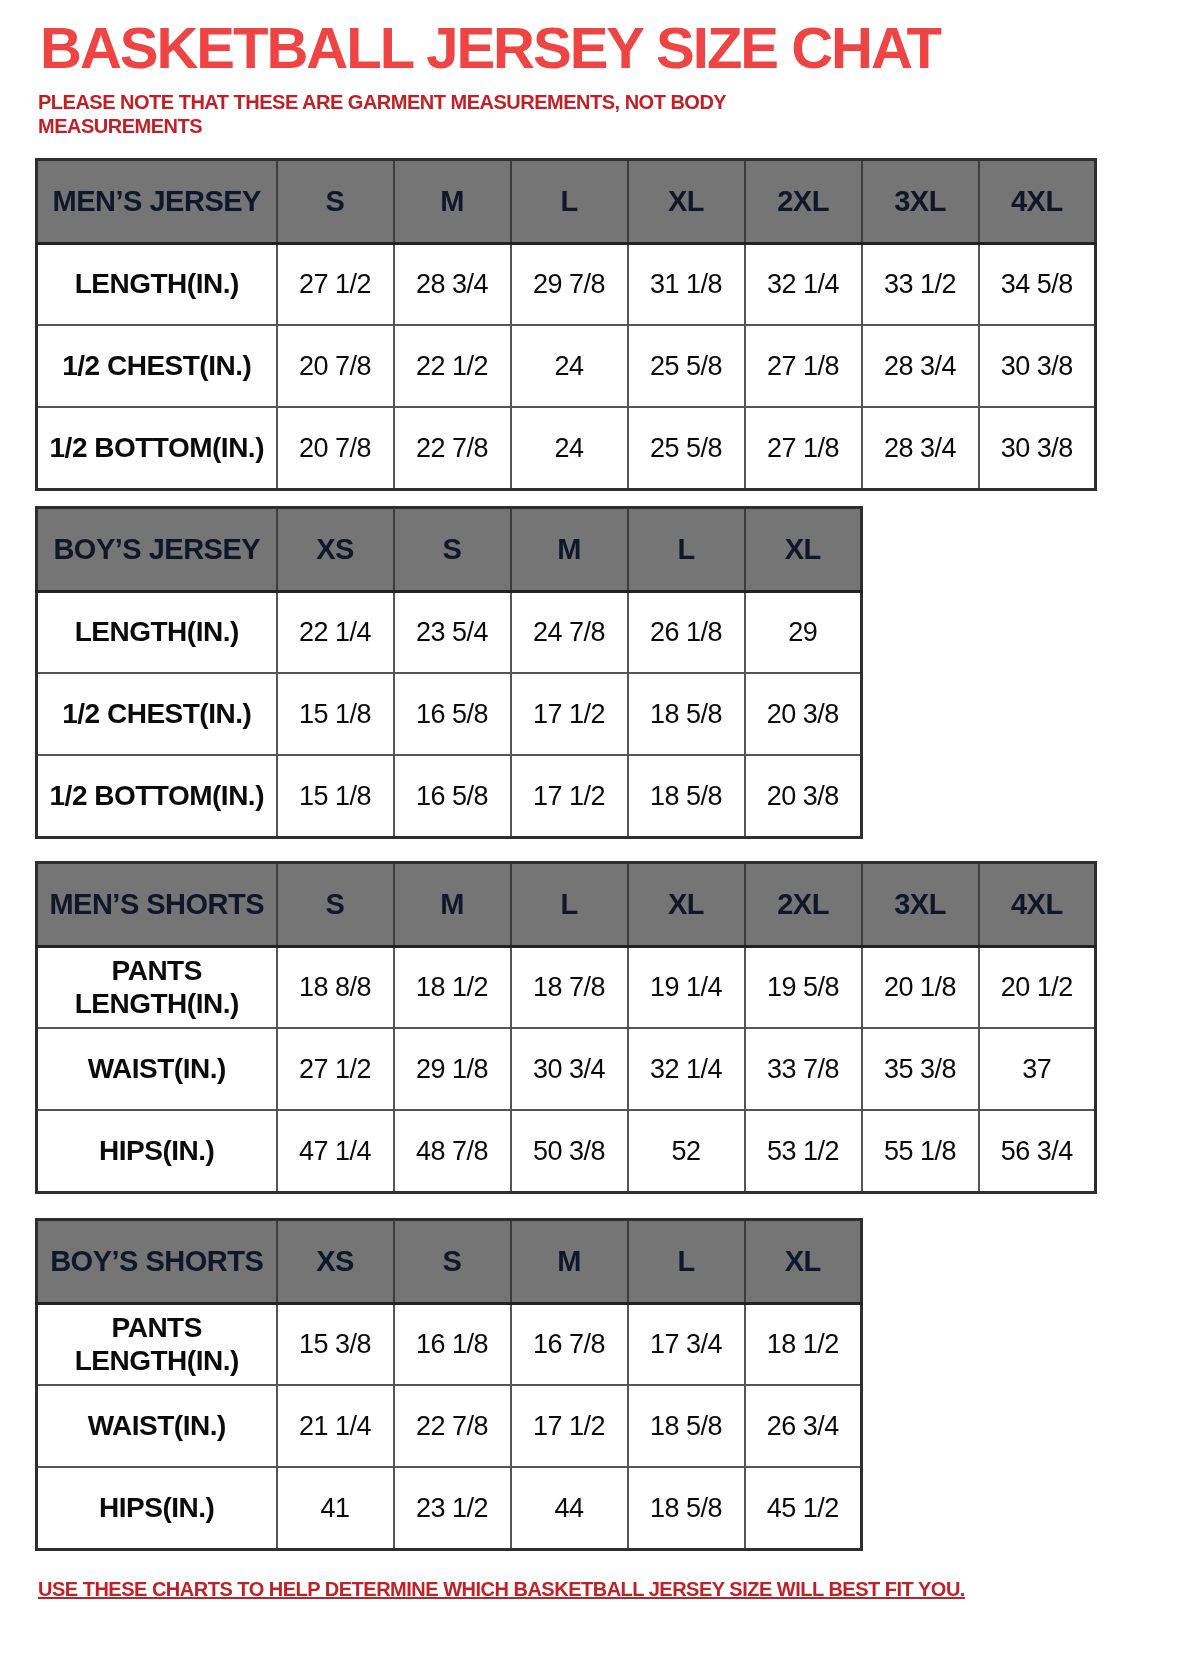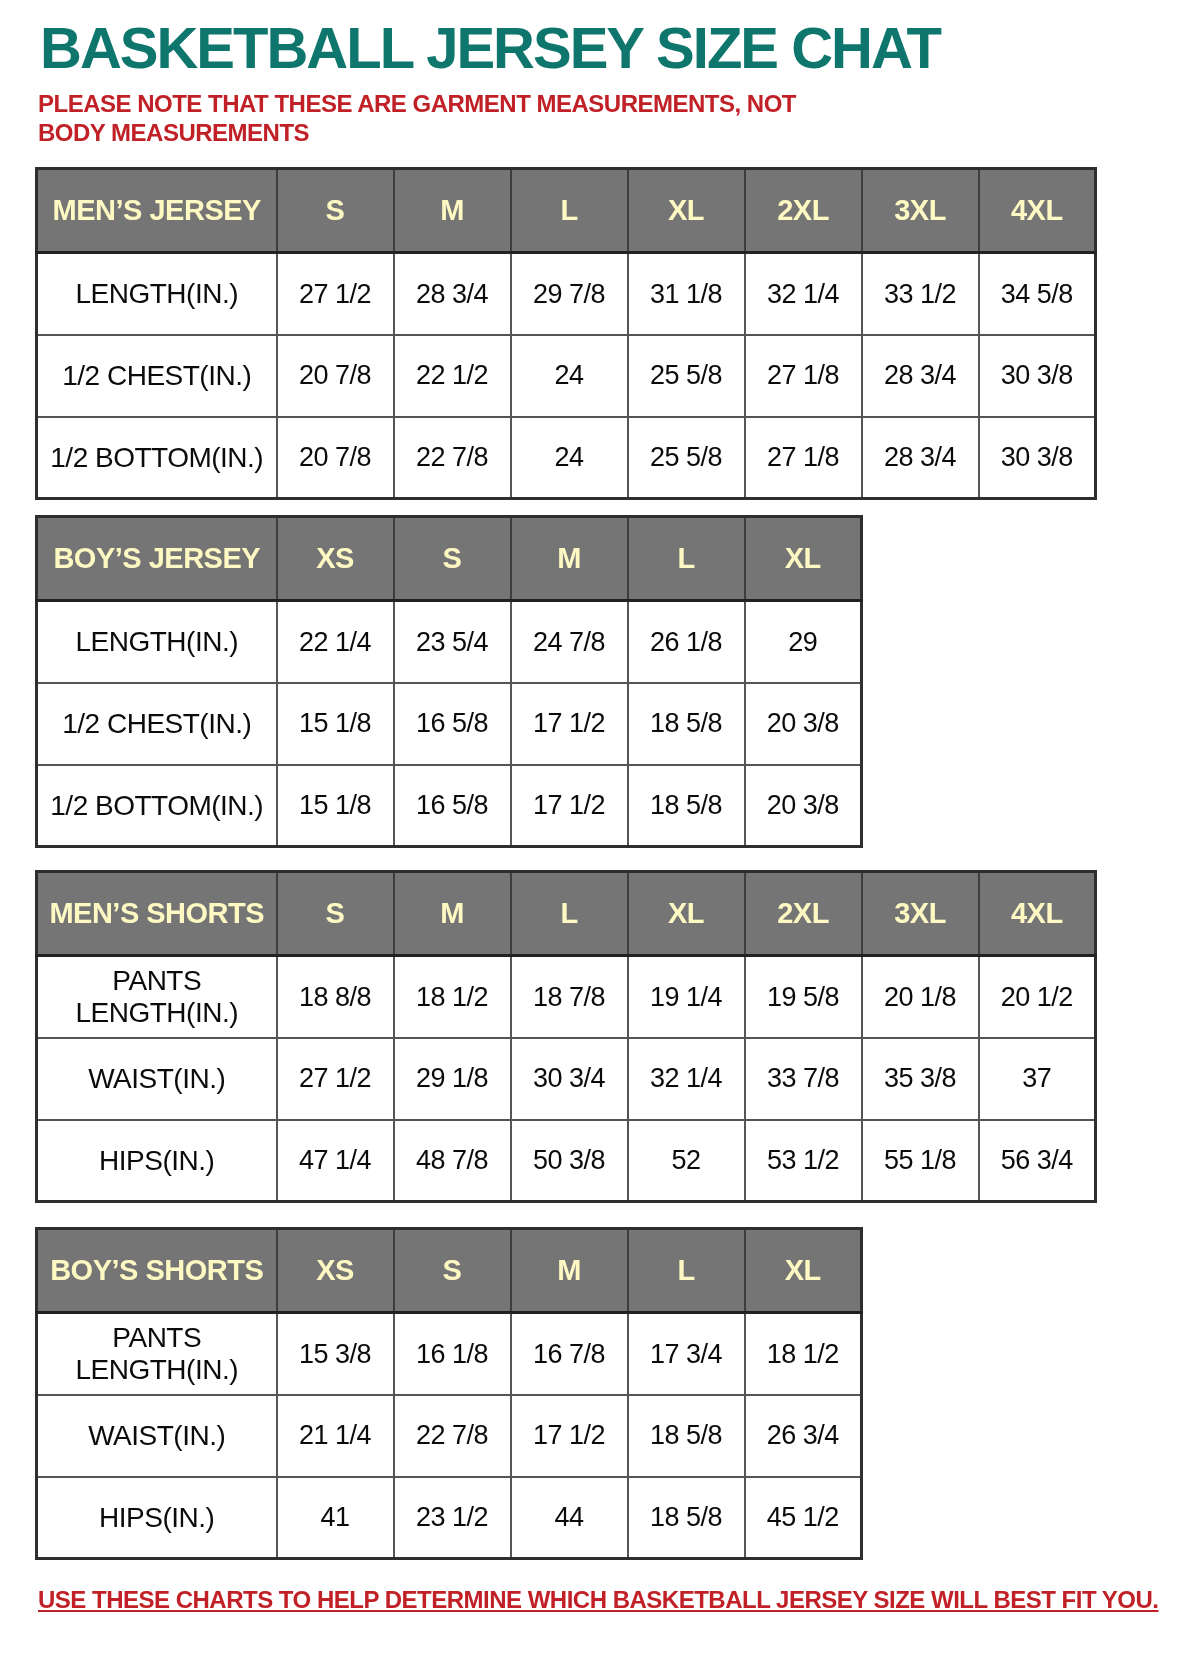--- a/index.html
+++ b/index.html
@@ -16,47 +16,47 @@
     font-family:"Liberation Sans","DejaVu Sans",sans-serif;
     color:var(--ink);
     overflow:hidden;
   }
   .page-title{
     margin:16px 0 0 40px;
     font-size:58px;
     line-height:1.1;
     font-weight:bold;
     letter-spacing:-2px;
-    color:#0f766e;
+    color:#ef4444;
     white-space:nowrap;
   }
   .note{
     color:var(--note-red);
     font-weight:bold;
-    font-size:24px;
+    font-size:20px;
     line-height:1.2;
     letter-spacing:-0.5px;
   }
   .note-top{margin:10px 0 0 38px;max-width:810px;}
   .note-bottom{margin:26px 0 0 38px;white-space:nowrap;text-decoration:underline;}
   table.size-table{
     border-collapse:collapse;
     table-layout:fixed;
     margin-left:35px;
     border:3px solid var(--border-dark);
   }
   .t1{margin-top:20px;}
   .t2{margin-top:15px;}
   .t3{margin-top:22px;border-radius:27px;}
   .t4{margin-top:24px;}
   col.label-col{width:240px;}
   col.size-col{width:117px;}
   th{
     background:var(--header-bg);
-    color:#fef9c3;
+    color:#0f172a;
     font-size:29px;
     font-weight:bold;
     height:84px;
     border:2px solid #3d3d3d;
     border-bottom:3px solid #222222;
     text-align:center;
     vertical-align:middle;
     letter-spacing:-0.5px;
     padding:0 8px;
   }
@@ -65,21 +65,21 @@
     font-size:27px;
     height:82px;
     border:2px solid var(--border-mid);
     text-align:center;
     vertical-align:middle;
     letter-spacing:-0.5px;
     padding:0 2px;
     white-space:nowrap;
   }
   td.label{
-    font-weight:normal;
+    font-weight:bold;
     font-size:28px;
     white-space:normal;
     line-height:1.15;
   }
 </style>
 </head>
 <body>
 
 <h1 class="page-title">BASKETBALL JERSEY SIZE CHAT</h1>
 

